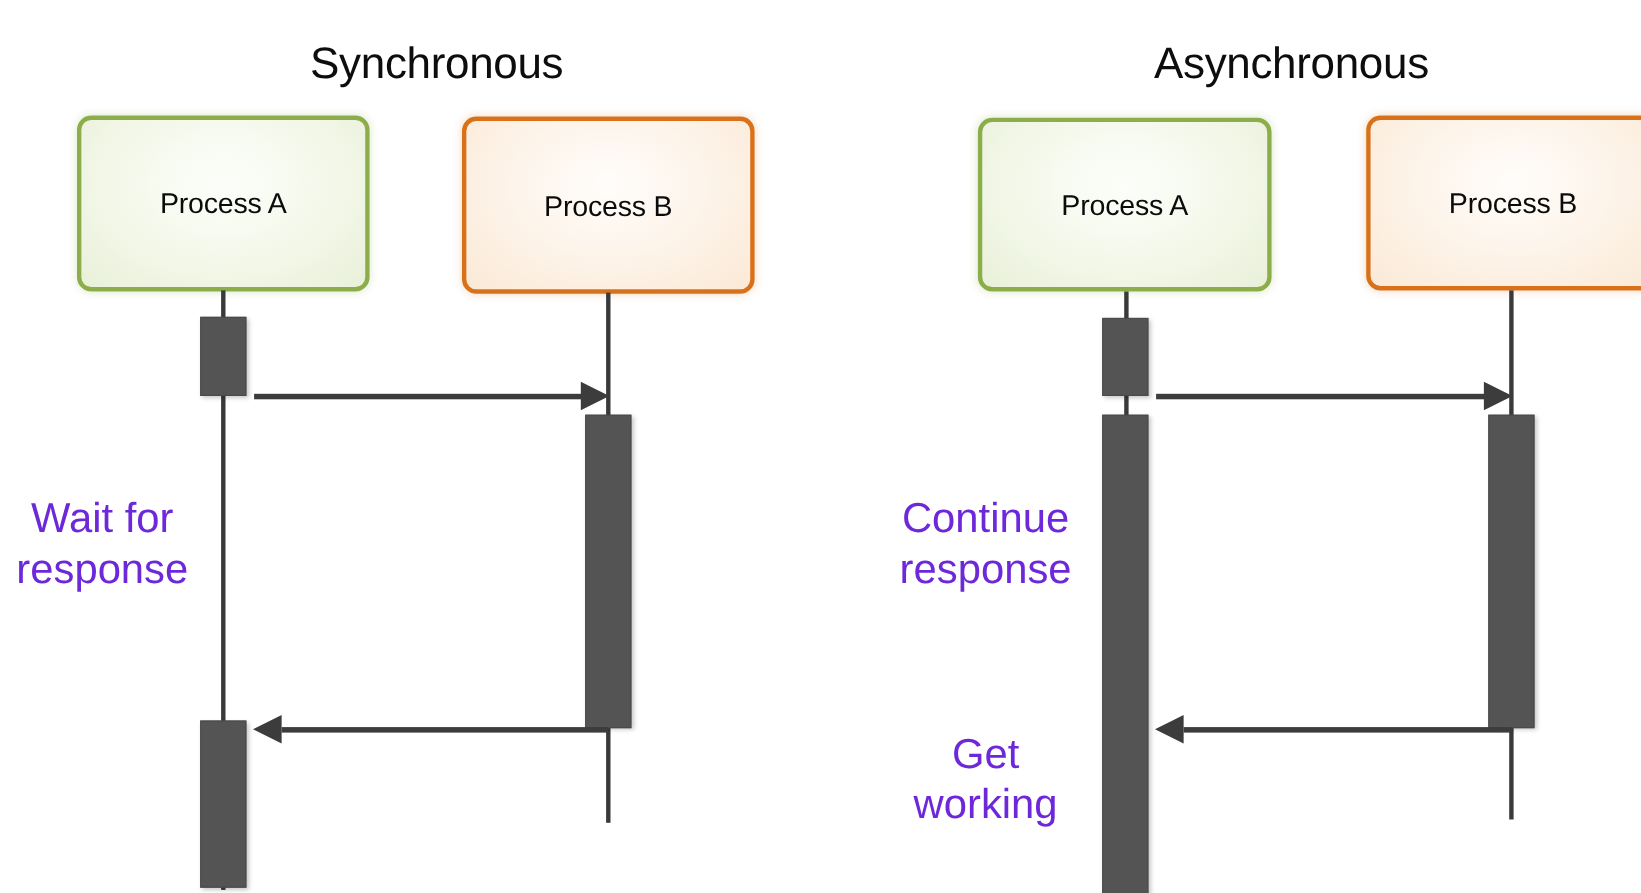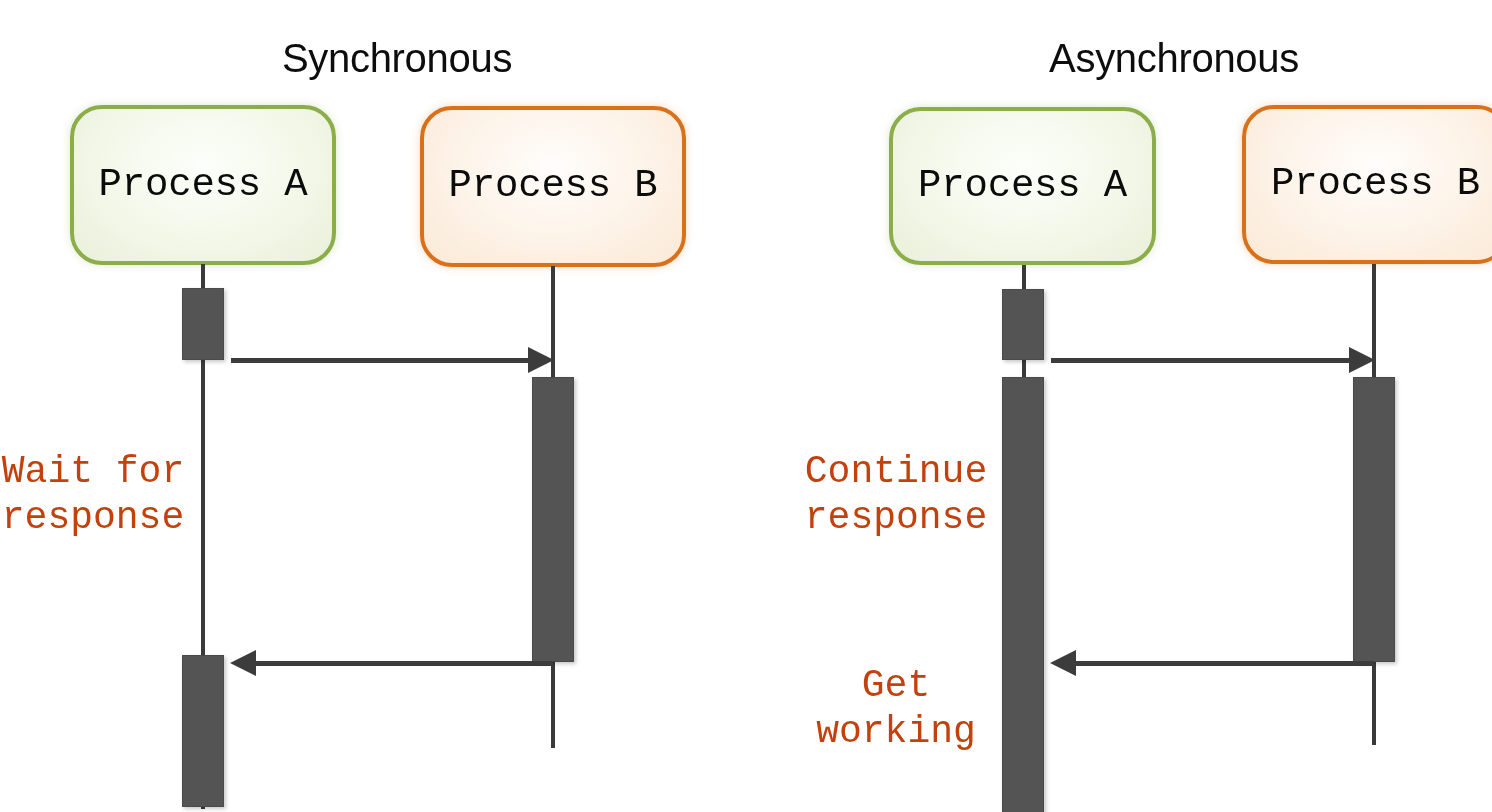--- a/index.html
+++ b/index.html
@@ -42,30 +42,29 @@
     color: #0d0d0d;
     white-space: nowrap;
   }
   #panel-sync  .panel-title { left: 24px; }
   #panel-async .panel-title { left: 31px; }
 
   
   .process-box {
     position: absolute;
     box-sizing: border-box;
-    border-radius: 32px;
+    border-radius: 13px;
     display: flex;
     align-items: center;
     justify-content: center;
-    font-size: 39px;
+    font-size: 26px;
     line-height: 1;
     letter-spacing: -0.2px;
     color: #0b0b0b;
     white-space: nowrap;
-    font-family: Liberation Mono, monospace;
   }
   .process-box.green {
     border: 4px solid #8bad4a;
     background:
       radial-gradient(ellipse at 50% 38%, #fcfefa 0%, #f5f9ec 46%, #e9f0d9 100%);
     box-shadow: 0 0 8px rgba(150,180,90,0.30);
   }
   .process-box.orange {
     border: 4px solid #d9701a;
     background:
@@ -103,23 +102,22 @@
   }
   .arrow-head.right { border-left: 26px solid #3c3c3c; }
   .arrow-head.left  { border-right: 26px solid #3c3c3c; }
 
   
   .annotation {
     position: absolute;
     text-align: center;
     font-size: 38px;
     line-height: 46px;
-    color: #c2410c;
+    color: #6d28d9;
     white-space: pre-line;
-    font-family: Liberation Mono, monospace;
   }
 </style>
 </head>
 <body>
 
 <div id="stage">
 
   <div class="panel" id="panel-sync">
 
     <div class="panel-title">Synchronous</div>

